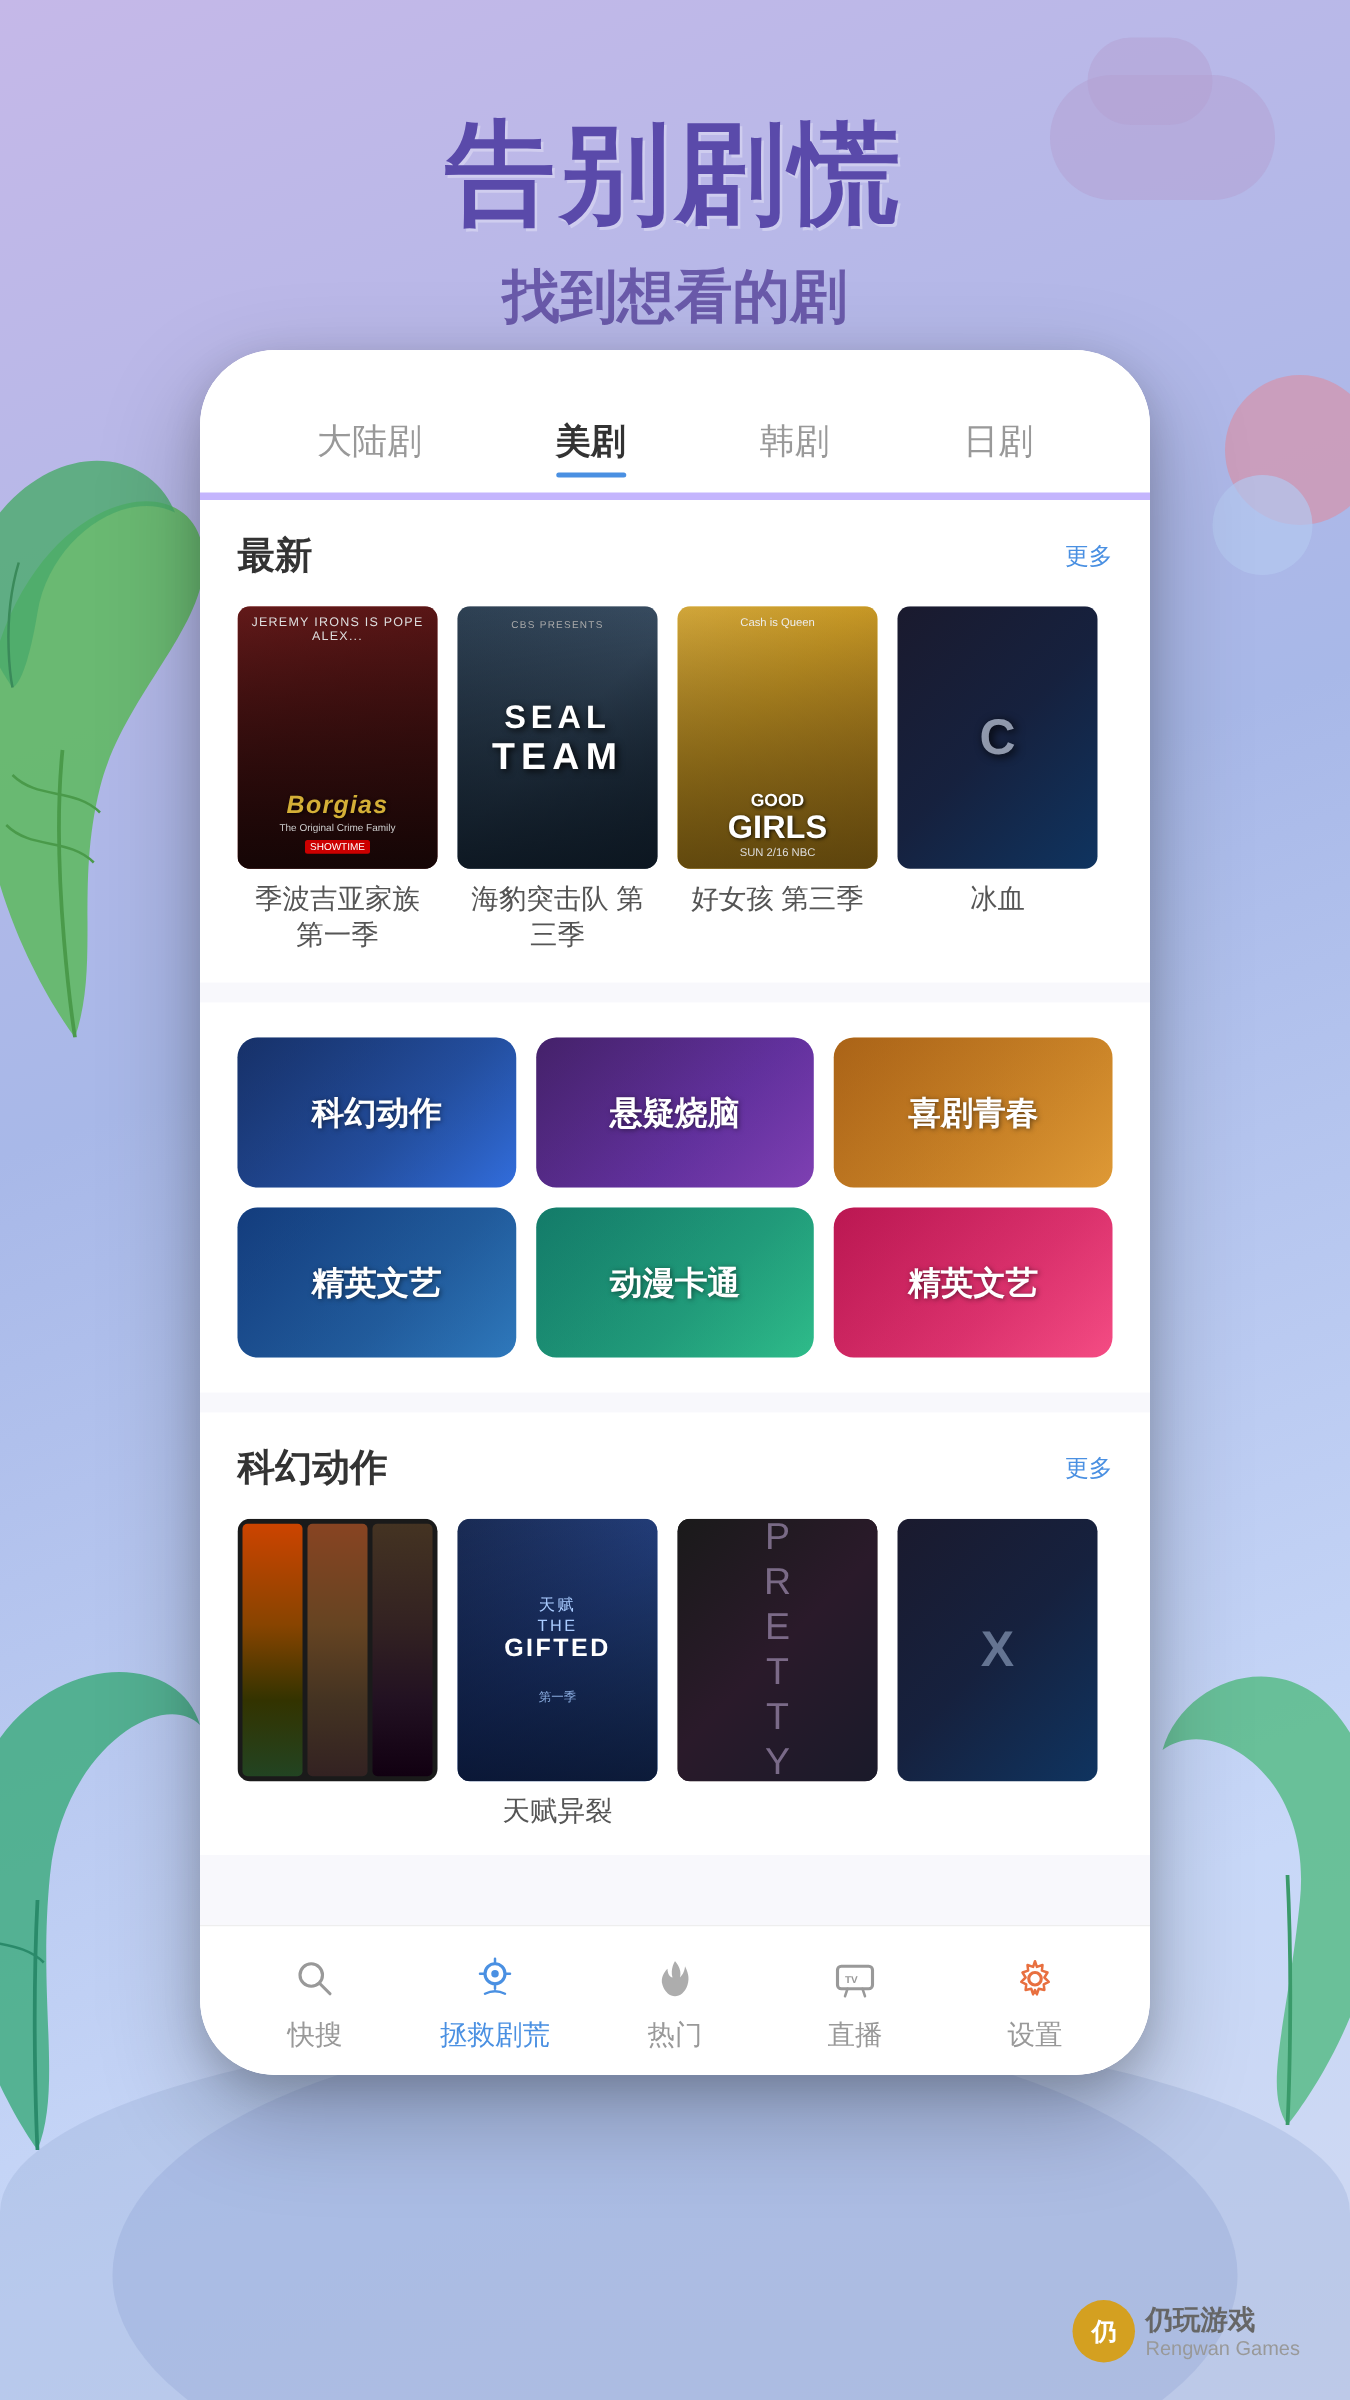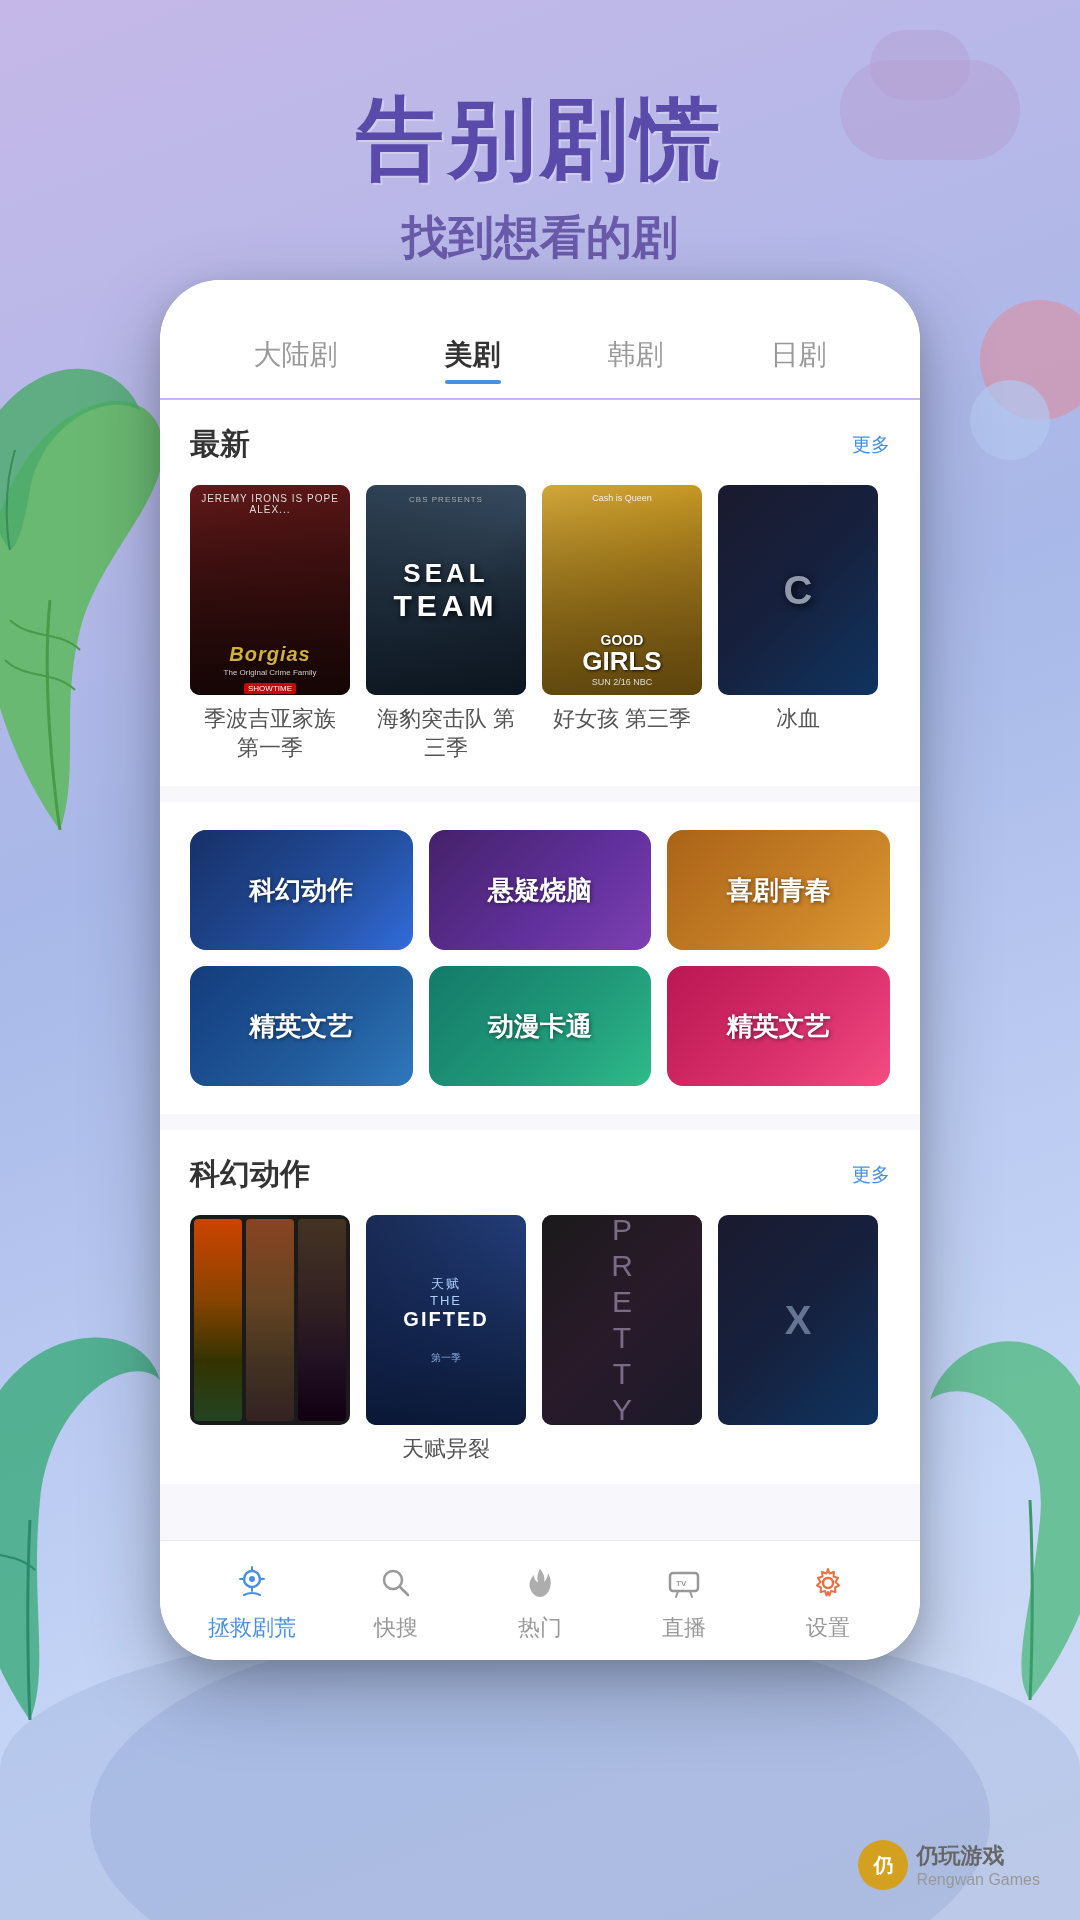--- a/index.html
+++ b/index.html
@@ -126,21 +126,21 @@
     }
 
     
     .tabs-bar {
       display: flex;
       align-items: center;
       justify-content: space-around;
       padding: 0 40px;
       height: 80px;
       background: #fff;
-      border-bottom: 2px solid #c4b5fd;
+      border-bottom: 6px solid #c4b5fd;
       flex-shrink: 0;
     }
     .tab-item {
       font-size: 28px;
       color: #999;
       padding-bottom: 8px;
       cursor: pointer;
       position: relative;
     }
     .tab-item.active {
@@ -216,20 +216,21 @@
       line-height: 1.3;
     }
 
     
     .poster-borgias {
       background: linear-gradient(135deg, #8B1a1a 0%, #6B0f0f 40%, #4a0a0a 100%);
       display: flex;
       flex-direction: column;
       align-items: center;
       justify-content: flex-end;
+      padding: 10px;
       position: relative;
     }
     .poster-borgias::before {
       content: '';
       position: absolute;
       top: 0; left: 0; right: 0; bottom: 0;
       background: linear-gradient(to bottom, rgba(100,50,50,0.3) 0%, rgba(20,10,10,0.8) 100%);
     }
     .poster-borgias-text {
       position: relative;
@@ -637,40 +638,40 @@
               <div style="font-size:40px;color:rgba(180,200,230,0.5);font-weight:900;">X</div>
             </div>
             <div class="show-title"></div>
           </div>
         </div>
       </div>
     </div>
 
     <div class="bottom-nav">
 
+      <div class="nav-item">
+        <div class="nav-icon">
+          <svg width="36" height="36" viewBox="0 0 36 36" fill="none">
+            <circle cx="15" cy="15" r="9" stroke="#999" stroke-width="2.5" fill="none"></circle>
+            <line x1="22" y1="22" x2="30" y2="30" stroke="#999" stroke-width="2.5" stroke-linecap="round"></line>
+          </svg>
+        </div>
+        <span class="nav-label">快搜</span>
+      </div>
+
       <div class="nav-item active">
         <div class="nav-icon" style="color:#4a90e2;">
           <svg width="40" height="40" viewBox="0 0 40 40" fill="none">
             <circle cx="20" cy="16" r="8" stroke="#4a90e2" stroke-width="2.5" fill="none"></circle>
             <circle cx="20" cy="16" r="3" fill="#4a90e2"></circle>
             <path d="M12 16 H8 M28 16 H32 M20 8 V4 M20 24 V28" stroke="#4a90e2" stroke-width="2" stroke-linecap="round"></path>
             <path d="M12 32 Q20 28 28 32" stroke="#4a90e2" stroke-width="2" stroke-linecap="round" fill="none"></path>
           </svg>
         </div>
         <span class="nav-label" style="color:#4a90e2;">拯救剧荒</span>
-      </div>
-
-      <div class="nav-item">
-        <div class="nav-icon">
-          <svg width="36" height="36" viewBox="0 0 36 36" fill="none">
-            <circle cx="15" cy="15" r="9" stroke="#999" stroke-width="2.5" fill="none"></circle>
-            <line x1="22" y1="22" x2="30" y2="30" stroke="#999" stroke-width="2.5" stroke-linecap="round"></line>
-          </svg>
-        </div>
-        <span class="nav-label">快搜</span>
       </div>
 
       <div class="nav-item">
         <div class="nav-icon">
           <svg width="36" height="36" viewBox="0 0 36 36" fill="none">
             <path d="M18 4 C18 4 24 10 22 17 C26 13 26 8 26 8 C28 12 30 17 28 23 C26 29 22 32 18 32 C14 32 10 29 8 23 C6 17 10 12 12 10 C12 14 14 17 16 17 C14 10 18 4 18 4Z" fill="#999" opacity="0.8"></path>
           </svg>
         </div>
         <span class="nav-label">热门</span>
       </div>

